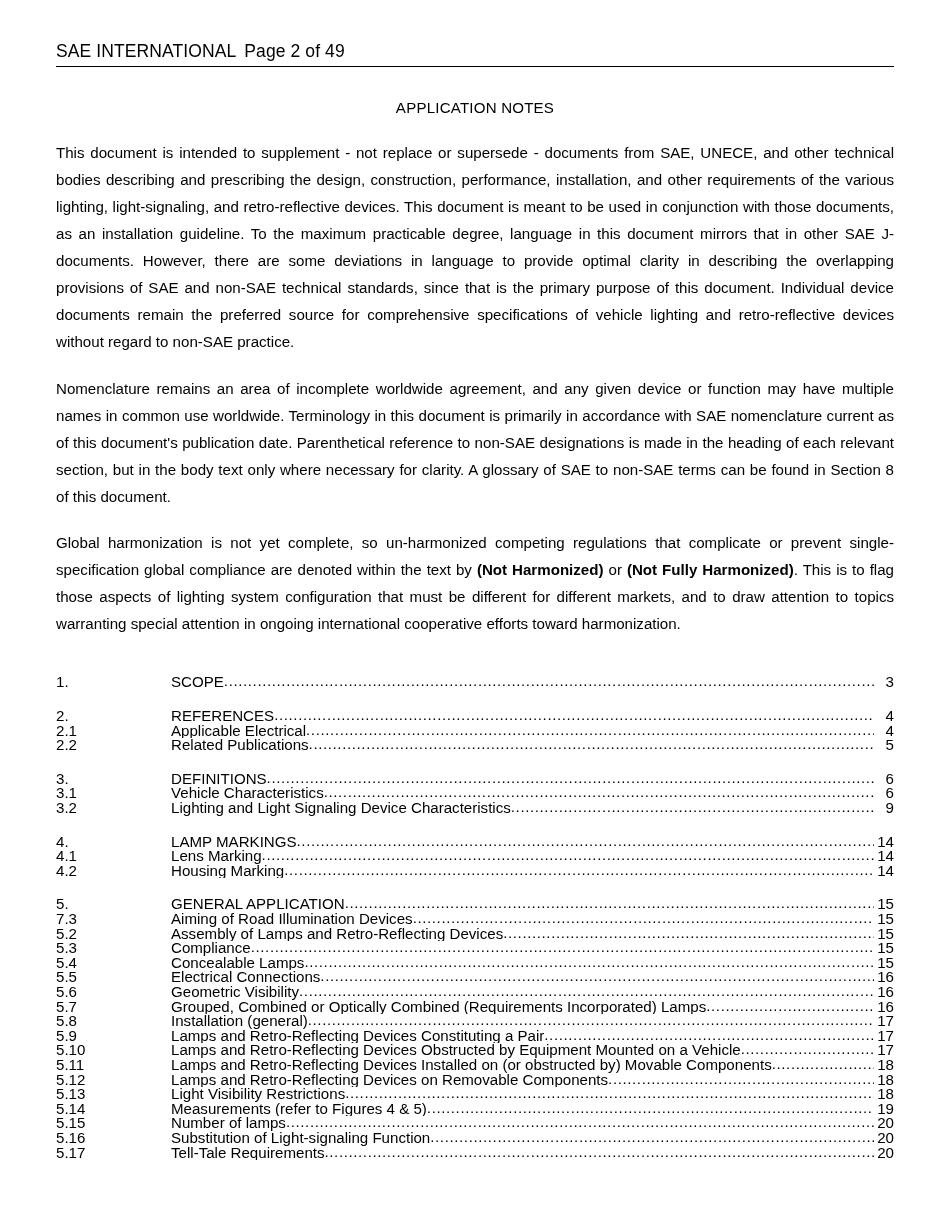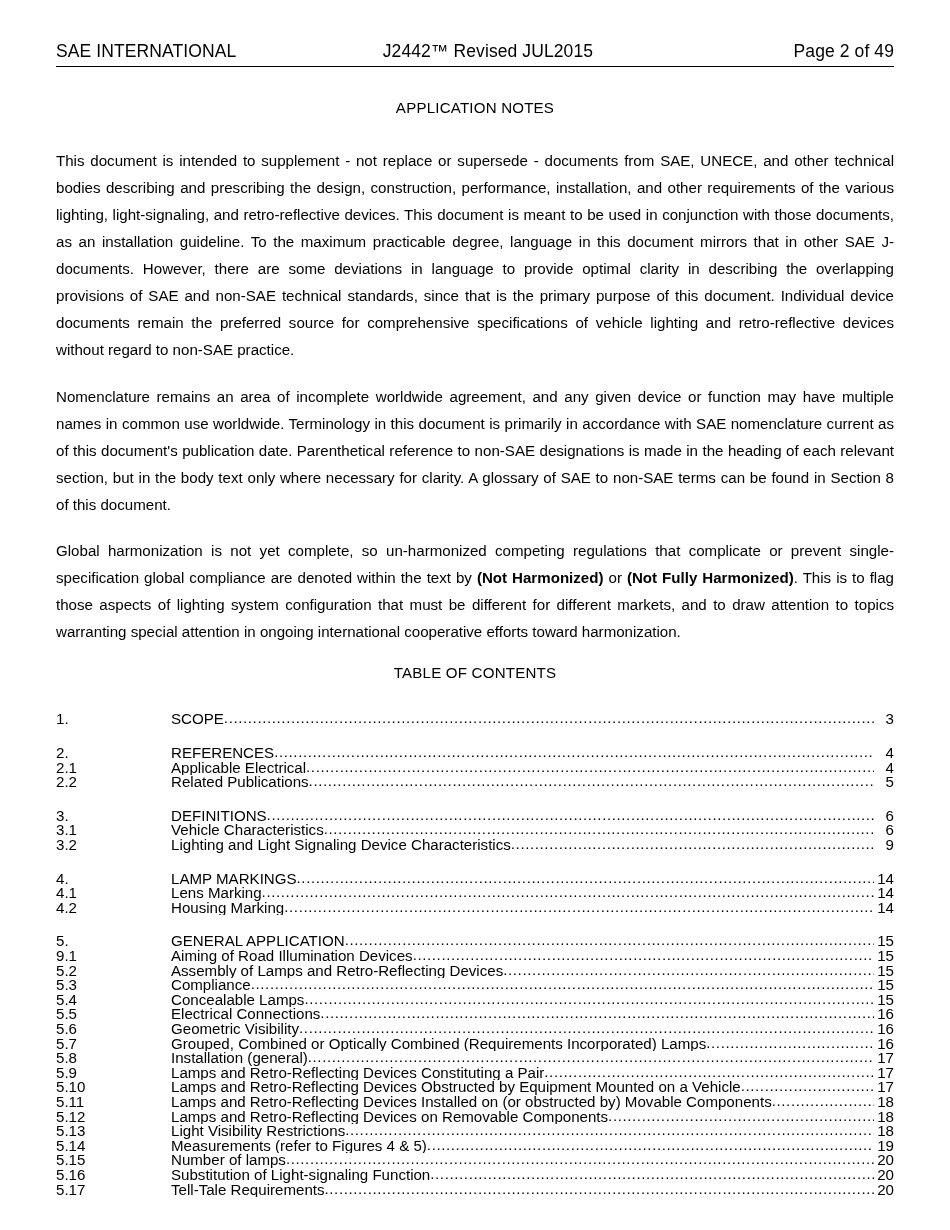--- a/index.html
+++ b/index.html
@@ -51,21 +51,21 @@
   .content {
     position: absolute;
     left: 56px;
     top: 90px;
     width: 838px;
   }
 
   .centered-heading {
     text-align: center;
     font-size: 15.1px;
-    margin: 12px;
+    margin: 4px;
     padding: 0;
     letter-spacing: 0.2px;
   }
   .heading-app-notes { margin-top: 9px; }
   .heading-toc { margin-top: 0; }
 
   p.para {
     text-align: justify;
     font-size: 15.1px;
     line-height: 27px;
@@ -117,21 +117,20 @@
     min-width: 20px;
   }
 </style>
 </head>
 <body>
 
 <div class="page">
 
   <div class="header">
     <span class="header-left">SAE INTERNATIONAL</span>
-    <span class="header-center">J2442™ Revised JUL2015</span>
     <span class="header-right">Page 2 of 49</span>
   </div>
 
   <div class="content">
 
     <div class="centered-heading heading-app-notes">APPLICATION NOTES</div>
 
     <div class="gap-para"></div>
 
     <p class="para">This document is intended to supplement - not replace or supersede - documents from SAE, UNECE, and other technical bodies describing and prescribing the design, construction, performance, installation, and other requirements of the various lighting, light-signaling, and retro-reflective devices. This document is meant to be used in conjunction with those documents, as an installation guideline. To the maximum practicable degree, language in this document mirrors that in other SAE J-documents. However, there are some deviations in language to provide optimal clarity in describing the overlapping provisions of SAE and non-SAE technical standards, since that is the primary purpose of this document. Individual device documents remain the preferred source for comprehensive specifications of vehicle lighting and retro-reflective devices without regard to non-SAE practice.</p>
@@ -139,21 +138,20 @@
     <div class="gap-para"></div>
 
     <p class="para">Nomenclature remains an area of incomplete worldwide agreement, and any given device or function may have multiple names in common use worldwide. Terminology in this document is primarily in accordance with SAE nomenclature current as of this document's publication date. Parenthetical reference to non-SAE designations is made in the heading of each relevant section, but in the body text only where necessary for clarity. A glossary of SAE to non-SAE terms can be found in Section 8 of this document.</p>
 
     <div class="gap-para"></div>
 
     <p class="para"><span>Global harmonization is not yet complete, so un-harmonized competing regulations that complicate or prevent single-specification global compliance are denoted within the text by </span><b>(Not Harmonized)</b><span> or </span><b>(Not Fully Harmonized)</b><span>. This is to flag those aspects of lighting system configuration that must be different for different markets, and to draw attention to topics warranting special attention in ongoing international cooperative efforts toward harmonization.</span></p>
 
     <div class="gap-para"></div>
 
-    <div class="centered-heading heading-toc">TABLE OF CONTENTS</div>
 
     <div class="gap-para"></div>
 
     <div class="toc" id="toc-list">
         <div class="toc-row">
           <span class="toc-num">1.</span>
           <span class="toc-title">SCOPE</span>
           <span class="toc-dots">...........................................................................................................................................................................................................................</span>
           <span class="toc-page">3</span>
         </div>
@@ -215,21 +213,21 @@
           <span class="toc-page">14</span>
         </div>
         <div class="toc-gap"></div>
         <div class="toc-row">
           <span class="toc-num">5.</span>
           <span class="toc-title">GENERAL APPLICATION</span>
           <span class="toc-dots">...........................................................................................................................................................................................................................</span>
           <span class="toc-page">15</span>
         </div>
         <div class="toc-row">
-          <span class="toc-num">9.1</span>
+          <span class="toc-num">7.3</span>
           <span class="toc-title">Aiming of Road Illumination Devices</span>
           <span class="toc-dots">...........................................................................................................................................................................................................................</span>
           <span class="toc-page">15</span>
         </div>
         <div class="toc-row">
           <span class="toc-num">5.2</span>
           <span class="toc-title">Assembly of Lamps and Retro-Reflecting Devices</span>
           <span class="toc-dots">...........................................................................................................................................................................................................................</span>
           <span class="toc-page">15</span>
         </div>

